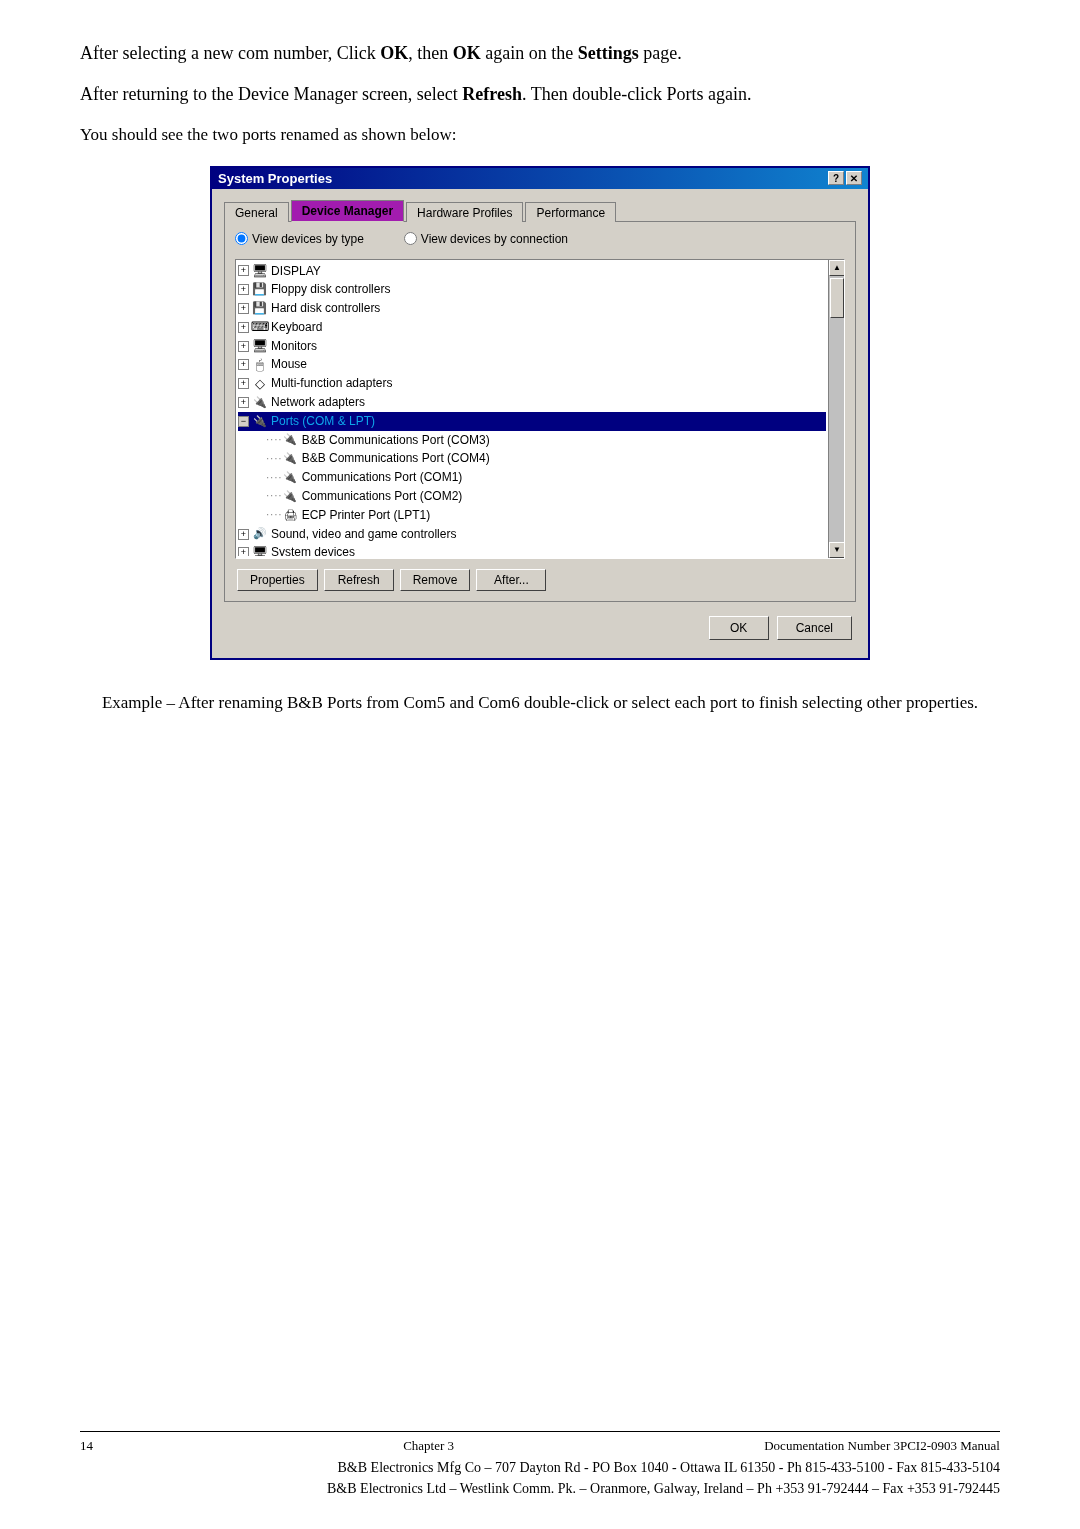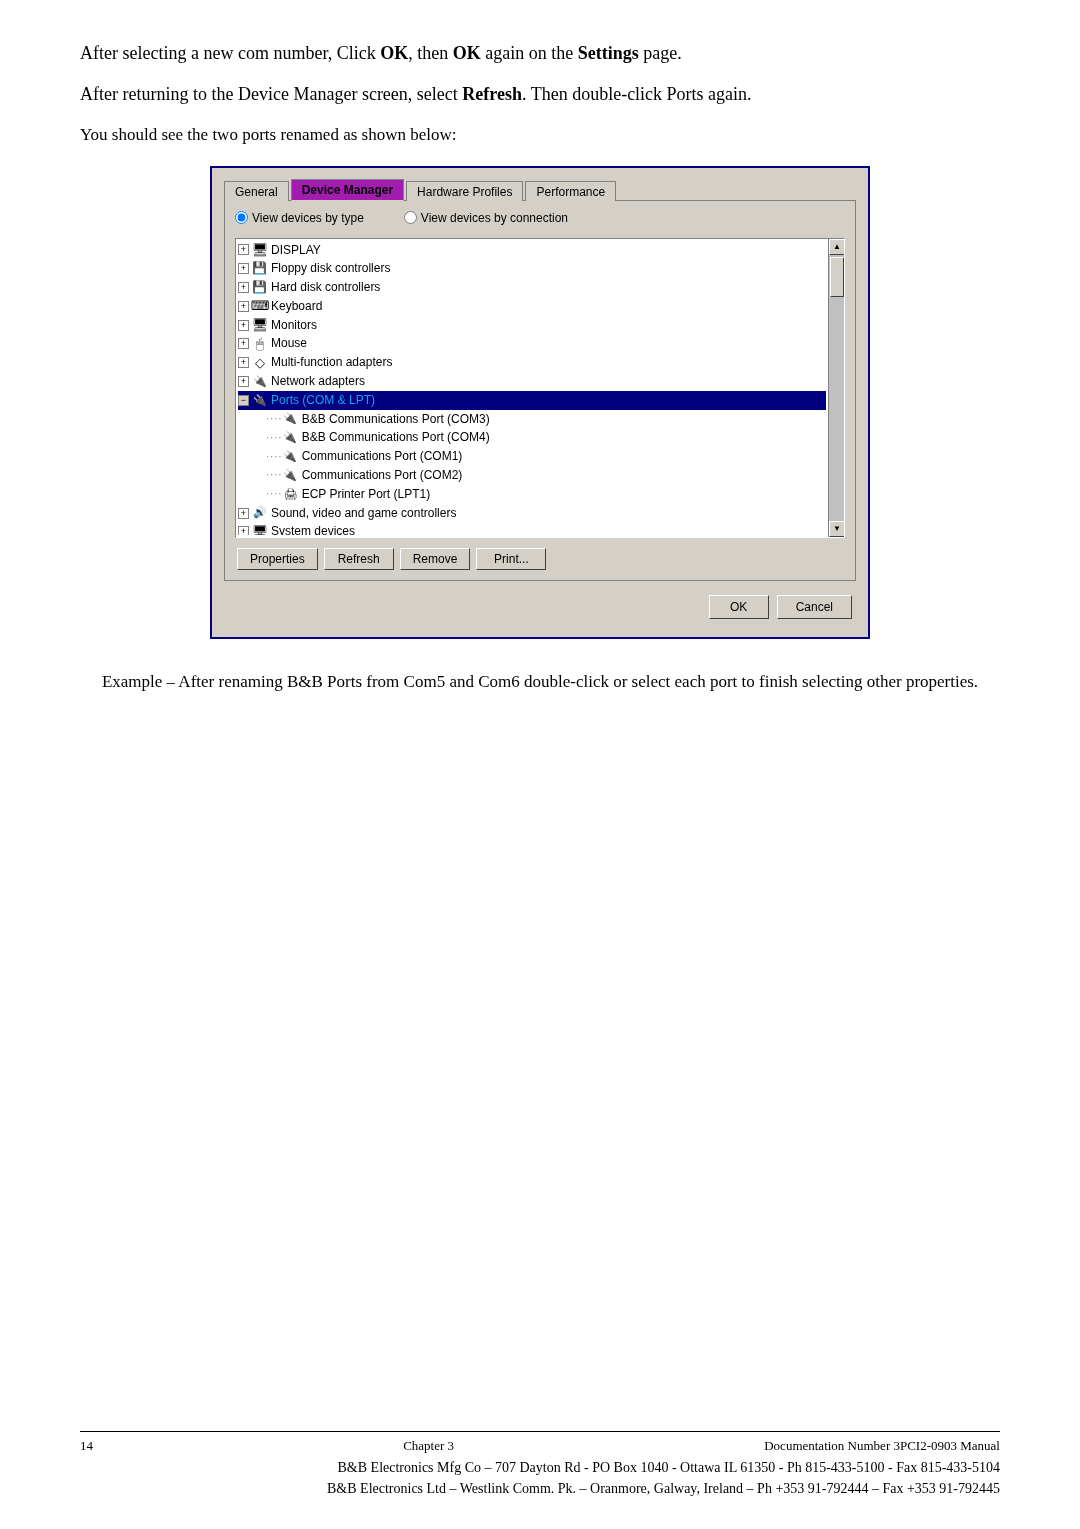--- a/index.html
+++ b/index.html
@@ -346,20 +346,27 @@
 </p>
 
 <p class="intro-text">
   After returning to the Device Manager screen, select <b>Refresh</b>. Then double-click Ports again.
 </p>
 
 <p class="subtitle">You should see the two ports renamed as shown below:</p>
 
 <div class="dialog">
 
+  <div class="dialog-titlebar">
+    <span class="dialog-titlebar-title">System Properties</span>
+    <div class="titlebar-buttons">
+      <div class="titlebar-btn">?</div>
+      <div class="titlebar-btn">✕</div>
+    </div>
+  </div>
 
   <div class="dialog-body">
 
     <div class="tabs-row">
       <div class="tab">General</div>
       <div class="tab active">Device Manager</div>
       <div class="tab">Hardware Profiles</div>
       <div class="tab">Performance</div>
     </div>
 
@@ -483,21 +490,21 @@
             <div class="scroll-thumb"></div>
           </div>
           <div class="scroll-arrow">▼</div>
         </div>
       </div>
 
       <div class="button-row">
         <button class="win-button">Properties</button>
         <button class="win-button">Refresh</button>
         <button class="win-button">Remove</button>
-        <button class="win-button">Print...</button>
+        <button class="win-button">After...</button>
       </div>
     </div>
 
     <div class="dialog-footer">
       <button class="footer-btn">OK</button>
       <button class="footer-btn">Cancel</button>
     </div>
   </div>
 </div>
 

